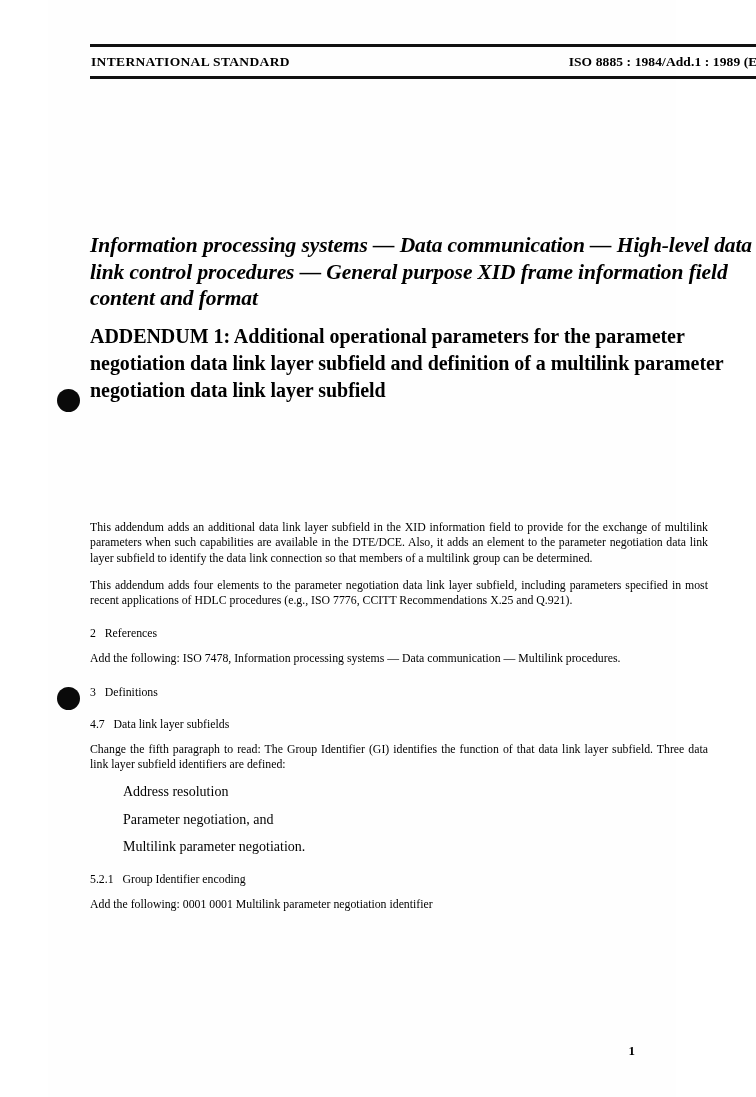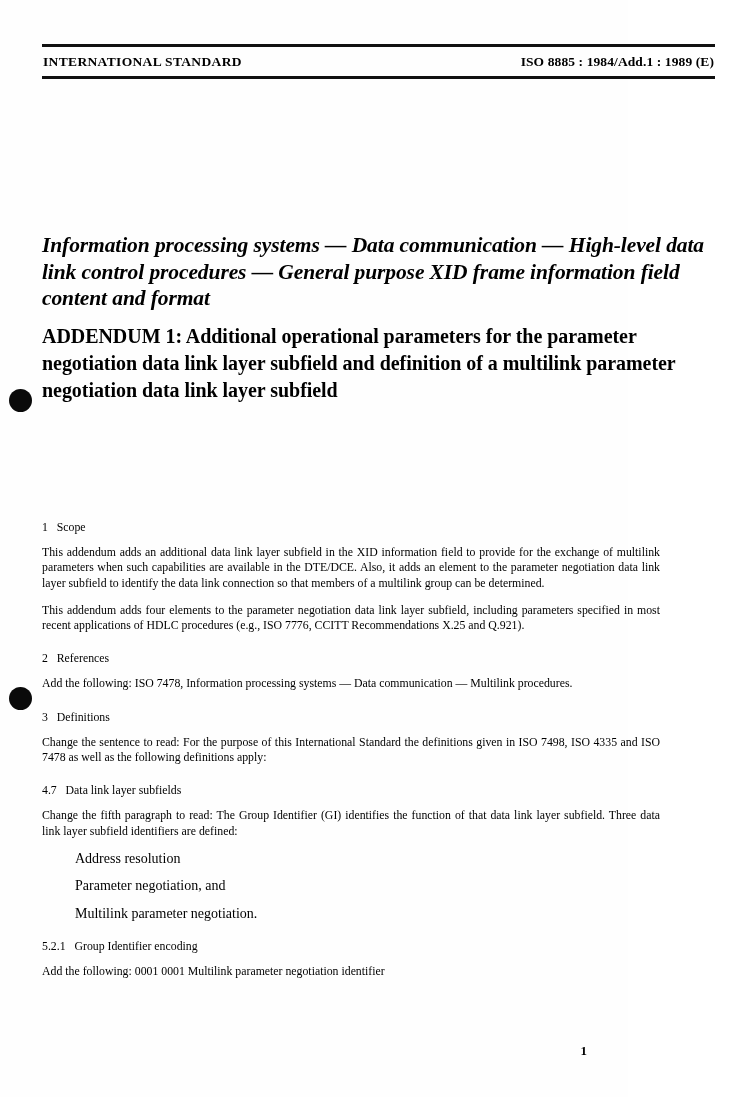--- a/index.html
+++ b/index.html
@@ -16,20 +16,21 @@
     color: #000000;
     overflow: hidden;
   }
 
   .page {
     position: absolute;
     inset: 0;
     width: 628px;
     height: 1097px;
     background: #fefefe;
+    margin-left: 48px;
   }
 
   
   .header {
     position: absolute;
     left: 42px;
     top: 44px;
     width: 673px;
   }
   .rule {
@@ -151,29 +152,27 @@
   <div class="margin-dot one"></div>
   <div class="margin-dot two"></div>
 
   <div class="title-block">
     <h1 class="doc-title">Information processing systems — Data communication — High-level data link control procedures — General purpose XID frame information field content and format</h1>
     <h2 class="addendum-title">ADDENDUM 1: Additional operational parameters for the parameter negotiation data link layer subfield and definition of a multilink parameter negotiation data link layer subfield</h2>
   </div>
 
   <div class="body-block">
 
-    <div class="clause-head">1   Scope</div>
     <p class="para">This addendum adds an additional data link layer subfield in the XID information field to provide for the exchange of multilink parameters when such capabilities are available in the DTE/DCE.  Also, it adds an element to the parameter negotiation data link layer subfield to identify the data link connection so that members of a multilink group can be determined.</p>
     <p class="para">This addendum adds four elements to the parameter negotiation data link layer subfield, including parameters specified in most recent applications of HDLC procedures (e.g., ISO 7776, CCITT Recommendations X.25 and Q.921).</p>
 
     <div class="clause-head sp-before">2   References</div>
     <p class="para"><span>Add the following: ISO 7478, </span><span class="ital">Information processing systems — Data communication — Multilink procedures.</span></p>
 
     <div class="clause-head sp-before">3   Definitions</div>
-    <p class="para">Change the sentence to read: For the purpose of this International Standard the definitions given in ISO 7498, ISO 4335 and ISO 7478 as well as the following definitions apply:</p>
 
     <div class="clause-head sp-before">4.7   Data link layer subfields</div>
     <p class="para">Change the fifth paragraph to read: The Group Identifier (GI) identifies the function of that data link layer subfield.  Three data link layer subfield identifiers are defined:</p>
     <div class="list-item">Address resolution</div>
     <div class="list-item">Parameter negotiation, and</div>
     <div class="list-item">Multilink parameter negotiation.</div>
 
     <div class="clause-head sp-before">5.2.1   Group Identifier encoding</div>
     <p class="para">Add the following:  0001 0001 Multilink parameter negotiation identifier</p>
 

